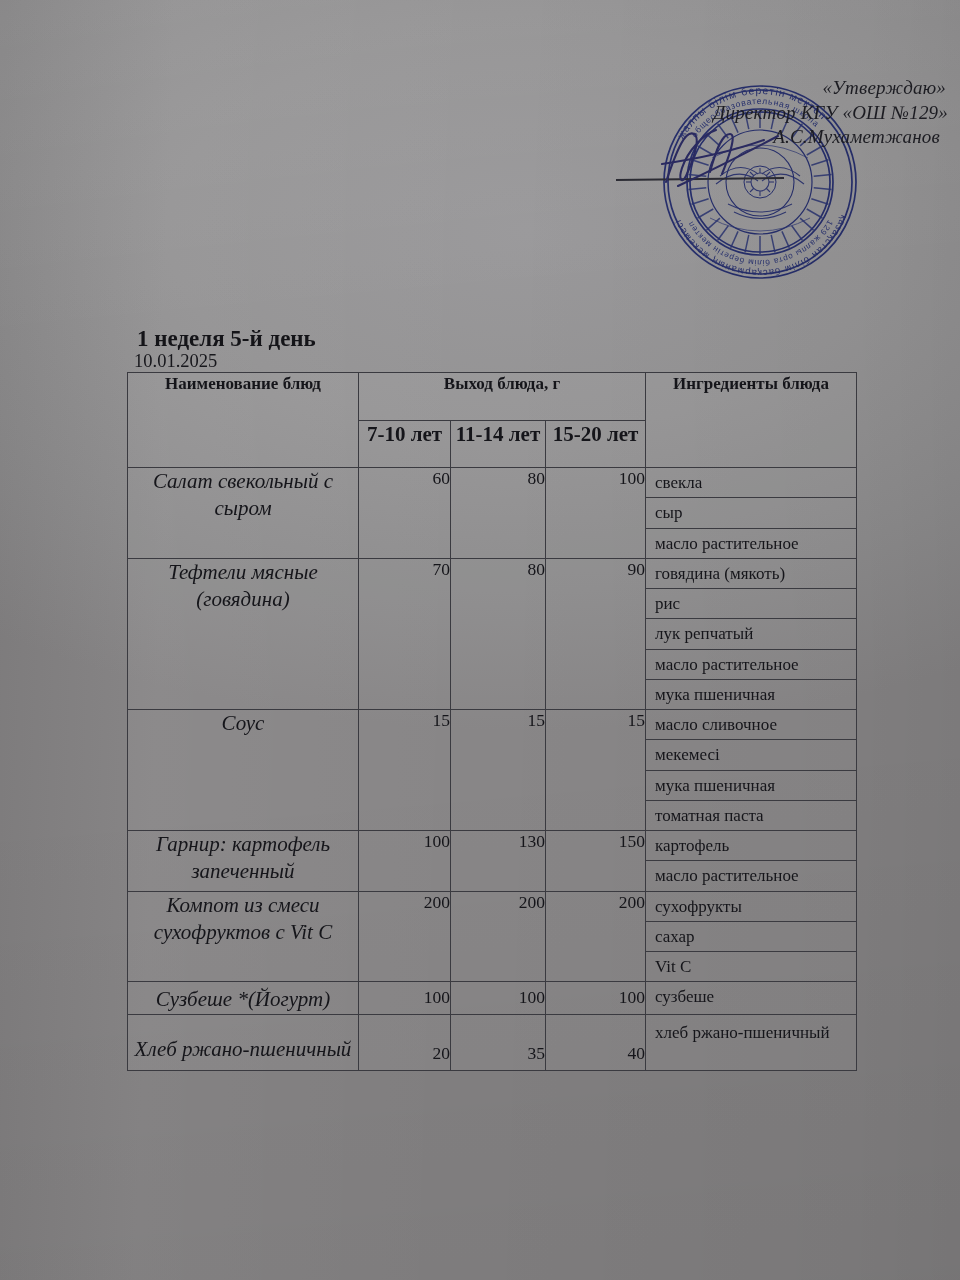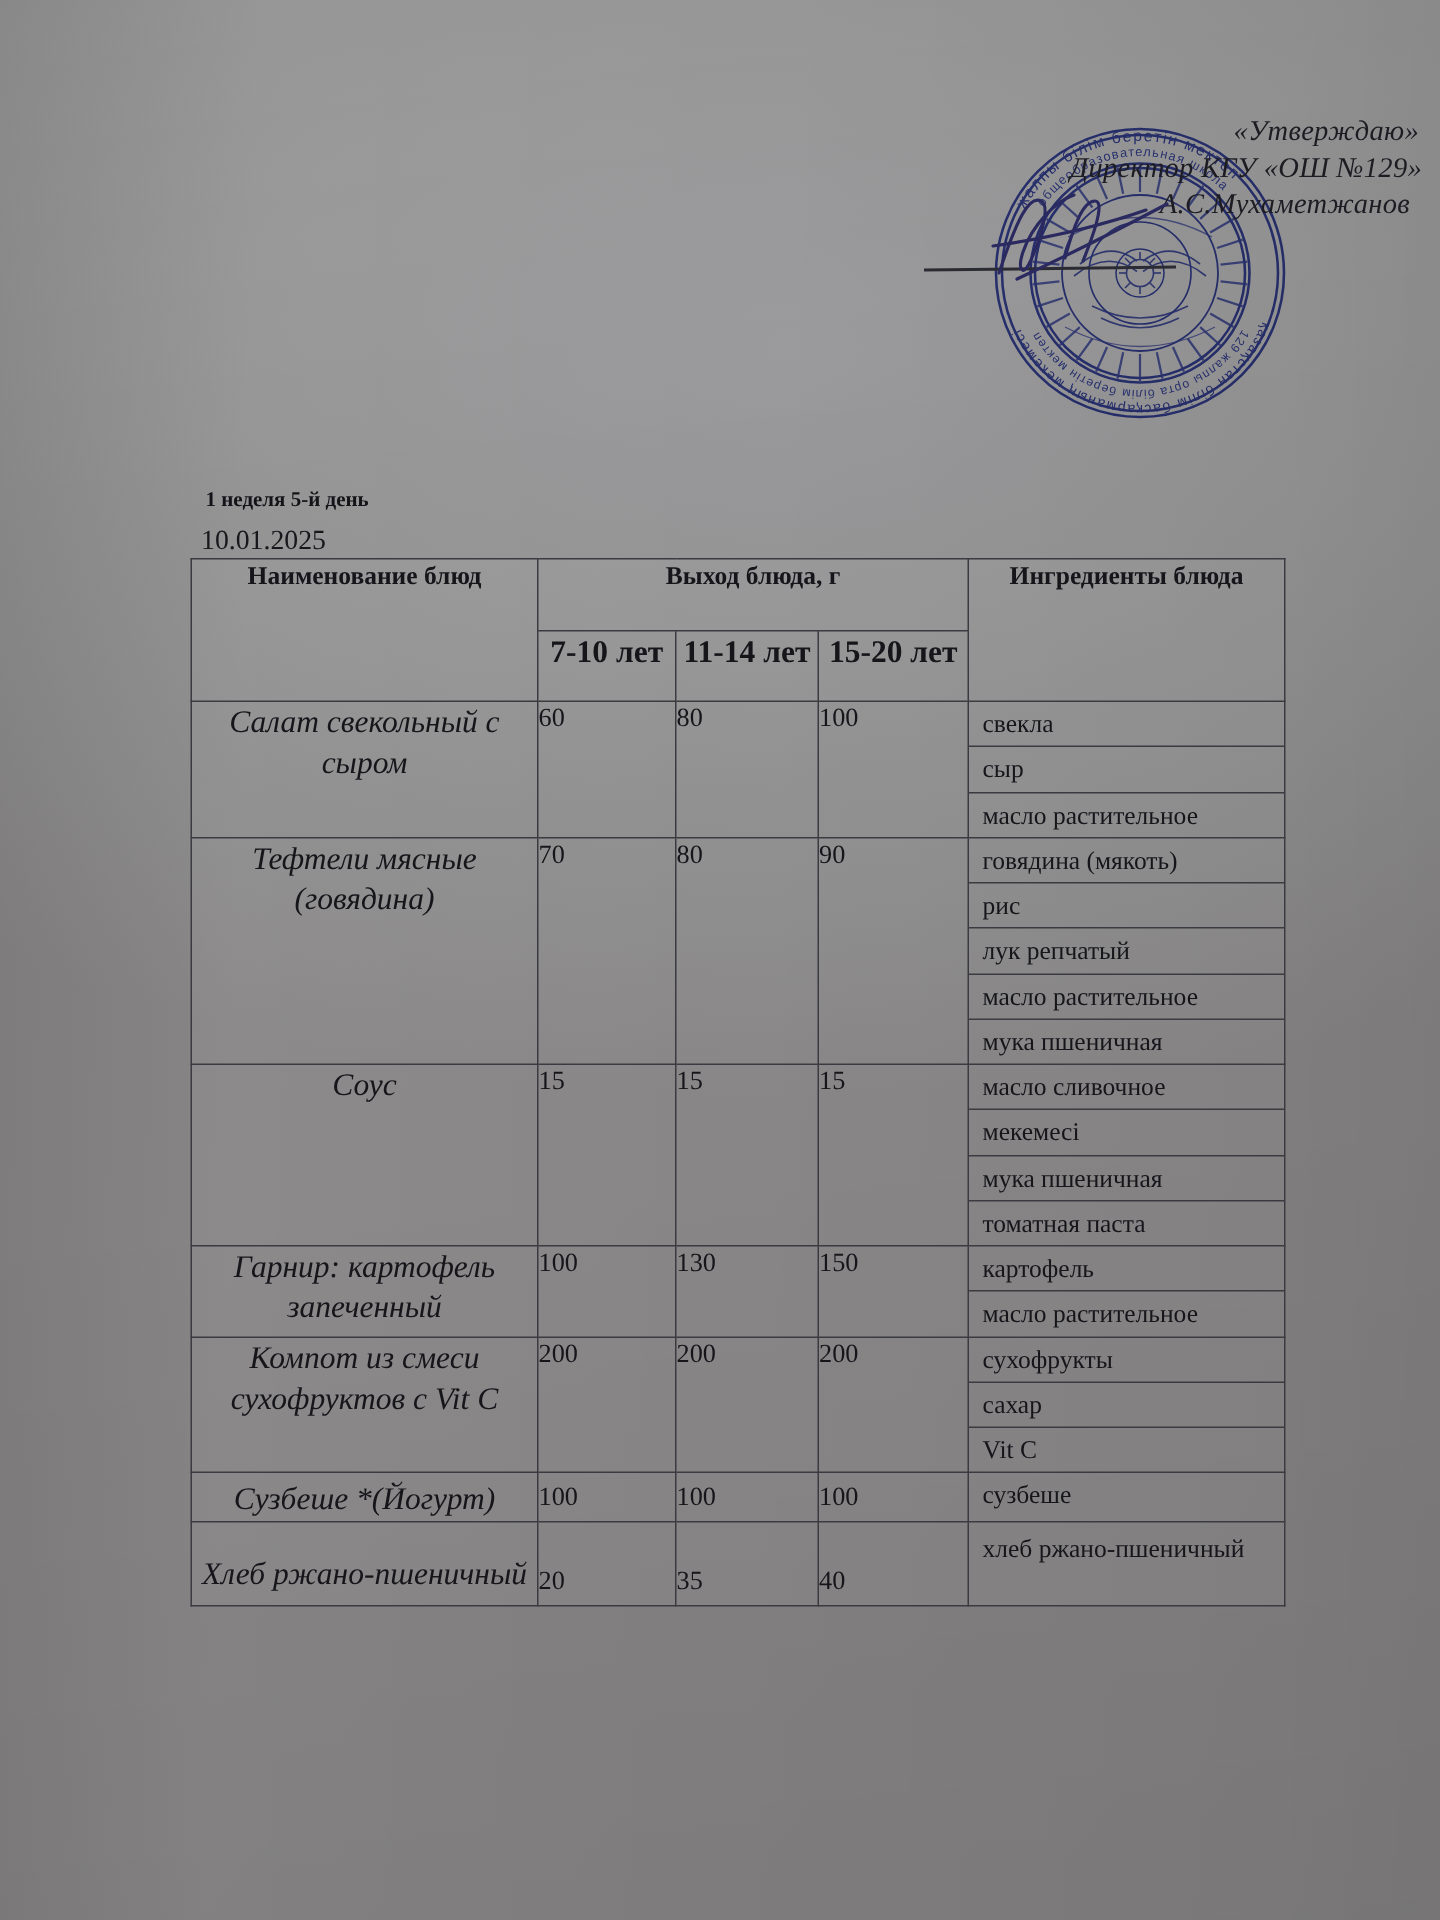--- a/index.html
+++ b/index.html
@@ -102,21 +102,21 @@
     line-height: 1.42;
     color: #17171c;
     z-index: 6;
   }
   .doc-title .t2 { padding-right: 6px; }
 
   .week-line {
     position: absolute;
     left: 137px;
     top: 326px;
-    font-size: 14px;
+    font-size: 23px;
     font-weight: bold;
     color: #141418;
     z-index: 6;
   }
   .date-line {
     position: absolute;
     left: 134px;
     top: 351px;
     font-size: 18.5px;
     color: #17171c;
@@ -162,21 +162,21 @@
     padding: 8px 6px 4px 8px;
     text-align: center;
     font-style: italic;
   }
   .dish.vcenter {
     vertical-align: middle;
     padding-top: 4px;
   }
   .num {
     font-size: 17.5px;
-    text-align: left;
+    text-align: right;
     padding: 9px 2px 0 2px;
   }
   .num.vcenter { vertical-align: middle; padding-top: 0; }
 
   
   table.ings {
     border-collapse: collapse;
     width: 100%;
     table-layout: fixed;
   }

